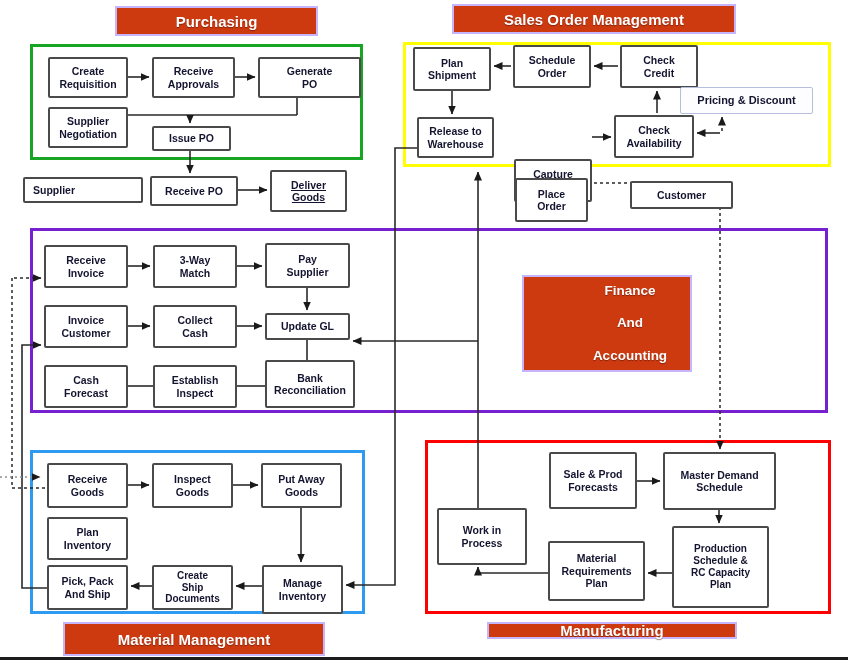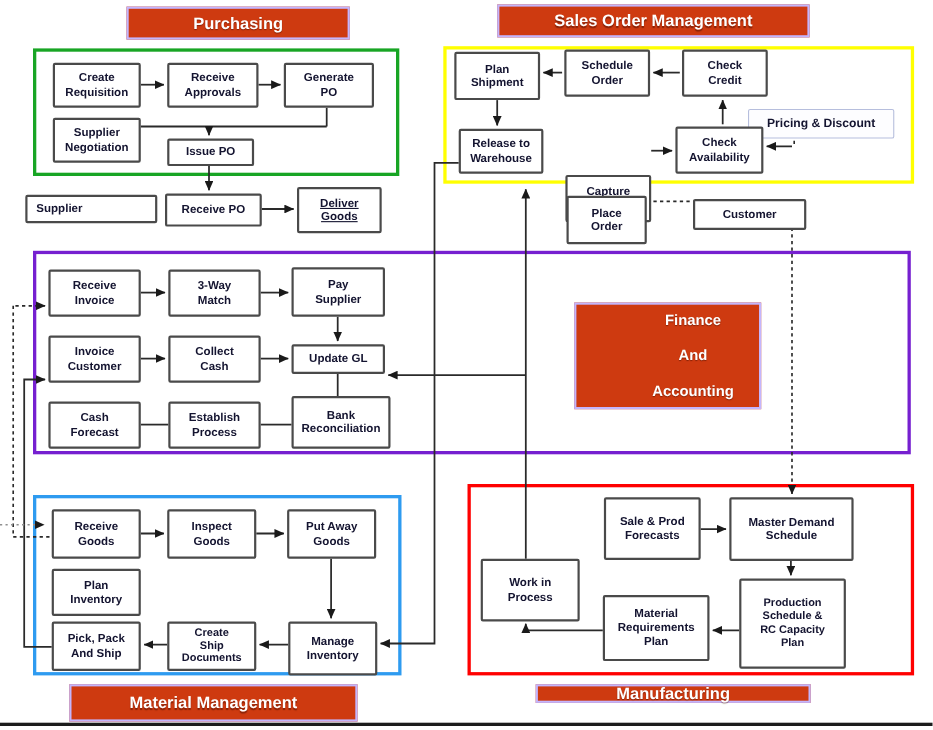--- a/index.html
+++ b/index.html
@@ -104,37 +104,37 @@
   <div class="hdr hdr-fin" style="left:522px;top:275px;width:170px;height:97px;">Finance
 And
 Accounting</div>
   <div class="hdr" style="left:63px;top:622px;width:262px;height:34px;">Material Management</div>
   <div class="hdr" style="left:487px;top:622px;width:250px;height:17px;">Manufacturing</div>
 
   <div class="nd" style="left:48px;top:57px;width:80px;height:41px;">Create
 Requisition</div>
   <div class="nd" style="left:152px;top:57px;width:83px;height:41px;">Receive
 Approvals</div>
-  <div class="nd" style="left:258px;top:57px;width:82px;height:41px;">Generate
+  <div class="nd" style="left:258px;top:57px;width:103px;height:41px;">Generate
 PO</div>
   <div class="nd" style="left:48px;top:107px;width:80px;height:41px;">Supplier
 Negotiation</div>
   <div class="nd" style="left:152px;top:126px;width:79px;height:25px;">Issue PO</div>
   <div class="nd nd-left" style="left:23px;top:177px;width:120px;height:26px;">Supplier</div>
   <div class="nd" style="left:150px;top:176px;width:88px;height:30px;">Receive PO</div>
   <div class="nd" style="left:270px;top:170px;width:77px;height:42px;text-decoration:underline;">Deliver
 Goods</div>
 
   <div class="nd" style="left:413px;top:47px;width:78px;height:44px;">Plan
 Shipment</div>
   <div class="nd" style="left:513px;top:45px;width:78px;height:43px;">Schedule
 Order</div>
   <div class="nd" style="left:620px;top:45px;width:78px;height:43px;">Check
 Credit</div>
-  <div class="nd nd-light" style="left:680px;top:87px;width:133px;height:27px;font-size:11px;margin-top:12px;">Pricing &amp; Discount</div>
+  <div class="nd nd-light" style="left:680px;top:87px;width:133px;height:27px;font-size:11px;">Pricing &amp; Discount</div>
   <div class="nd" style="left:417px;top:117px;width:77px;height:41px;">Release to
 Warehouse</div>
   <div class="nd" style="left:514px;top:115px;width:78px;height:43px;margin-top:44px;">Capture
 Order</div>
   <div class="nd" style="left:614px;top:115px;width:80px;height:43px;">Check
 Availability</div>
   <div class="nd" style="left:515px;top:178px;width:73px;height:44px;">Place
 Order</div>
   <div class="nd" style="left:630px;top:181px;width:103px;height:28px;">Customer</div>
 
@@ -145,21 +145,21 @@
   <div class="nd" style="left:265px;top:243px;width:85px;height:45px;">Pay
 Supplier</div>
   <div class="nd" style="left:44px;top:305px;width:84px;height:43px;">Invoice
 Customer</div>
   <div class="nd" style="left:153px;top:305px;width:84px;height:43px;">Collect
 Cash</div>
   <div class="nd" style="left:265px;top:313px;width:85px;height:27px;">Update GL</div>
   <div class="nd" style="left:44px;top:365px;width:84px;height:43px;">Cash
 Forecast</div>
   <div class="nd" style="left:153px;top:365px;width:84px;height:43px;">Establish
-Process</div>
+Inspect</div>
   <div class="nd" style="left:265px;top:360px;width:90px;height:48px;">Bank
 Reconciliation</div>
 
   <div class="nd" style="left:47px;top:463px;width:81px;height:45px;">Receive
 Goods</div>
   <div class="nd" style="left:152px;top:463px;width:81px;height:45px;">Inspect
 Goods</div>
   <div class="nd" style="left:261px;top:463px;width:81px;height:45px;">Put Away
 Goods</div>
   <div class="nd" style="left:47px;top:517px;width:81px;height:43px;">Plan

